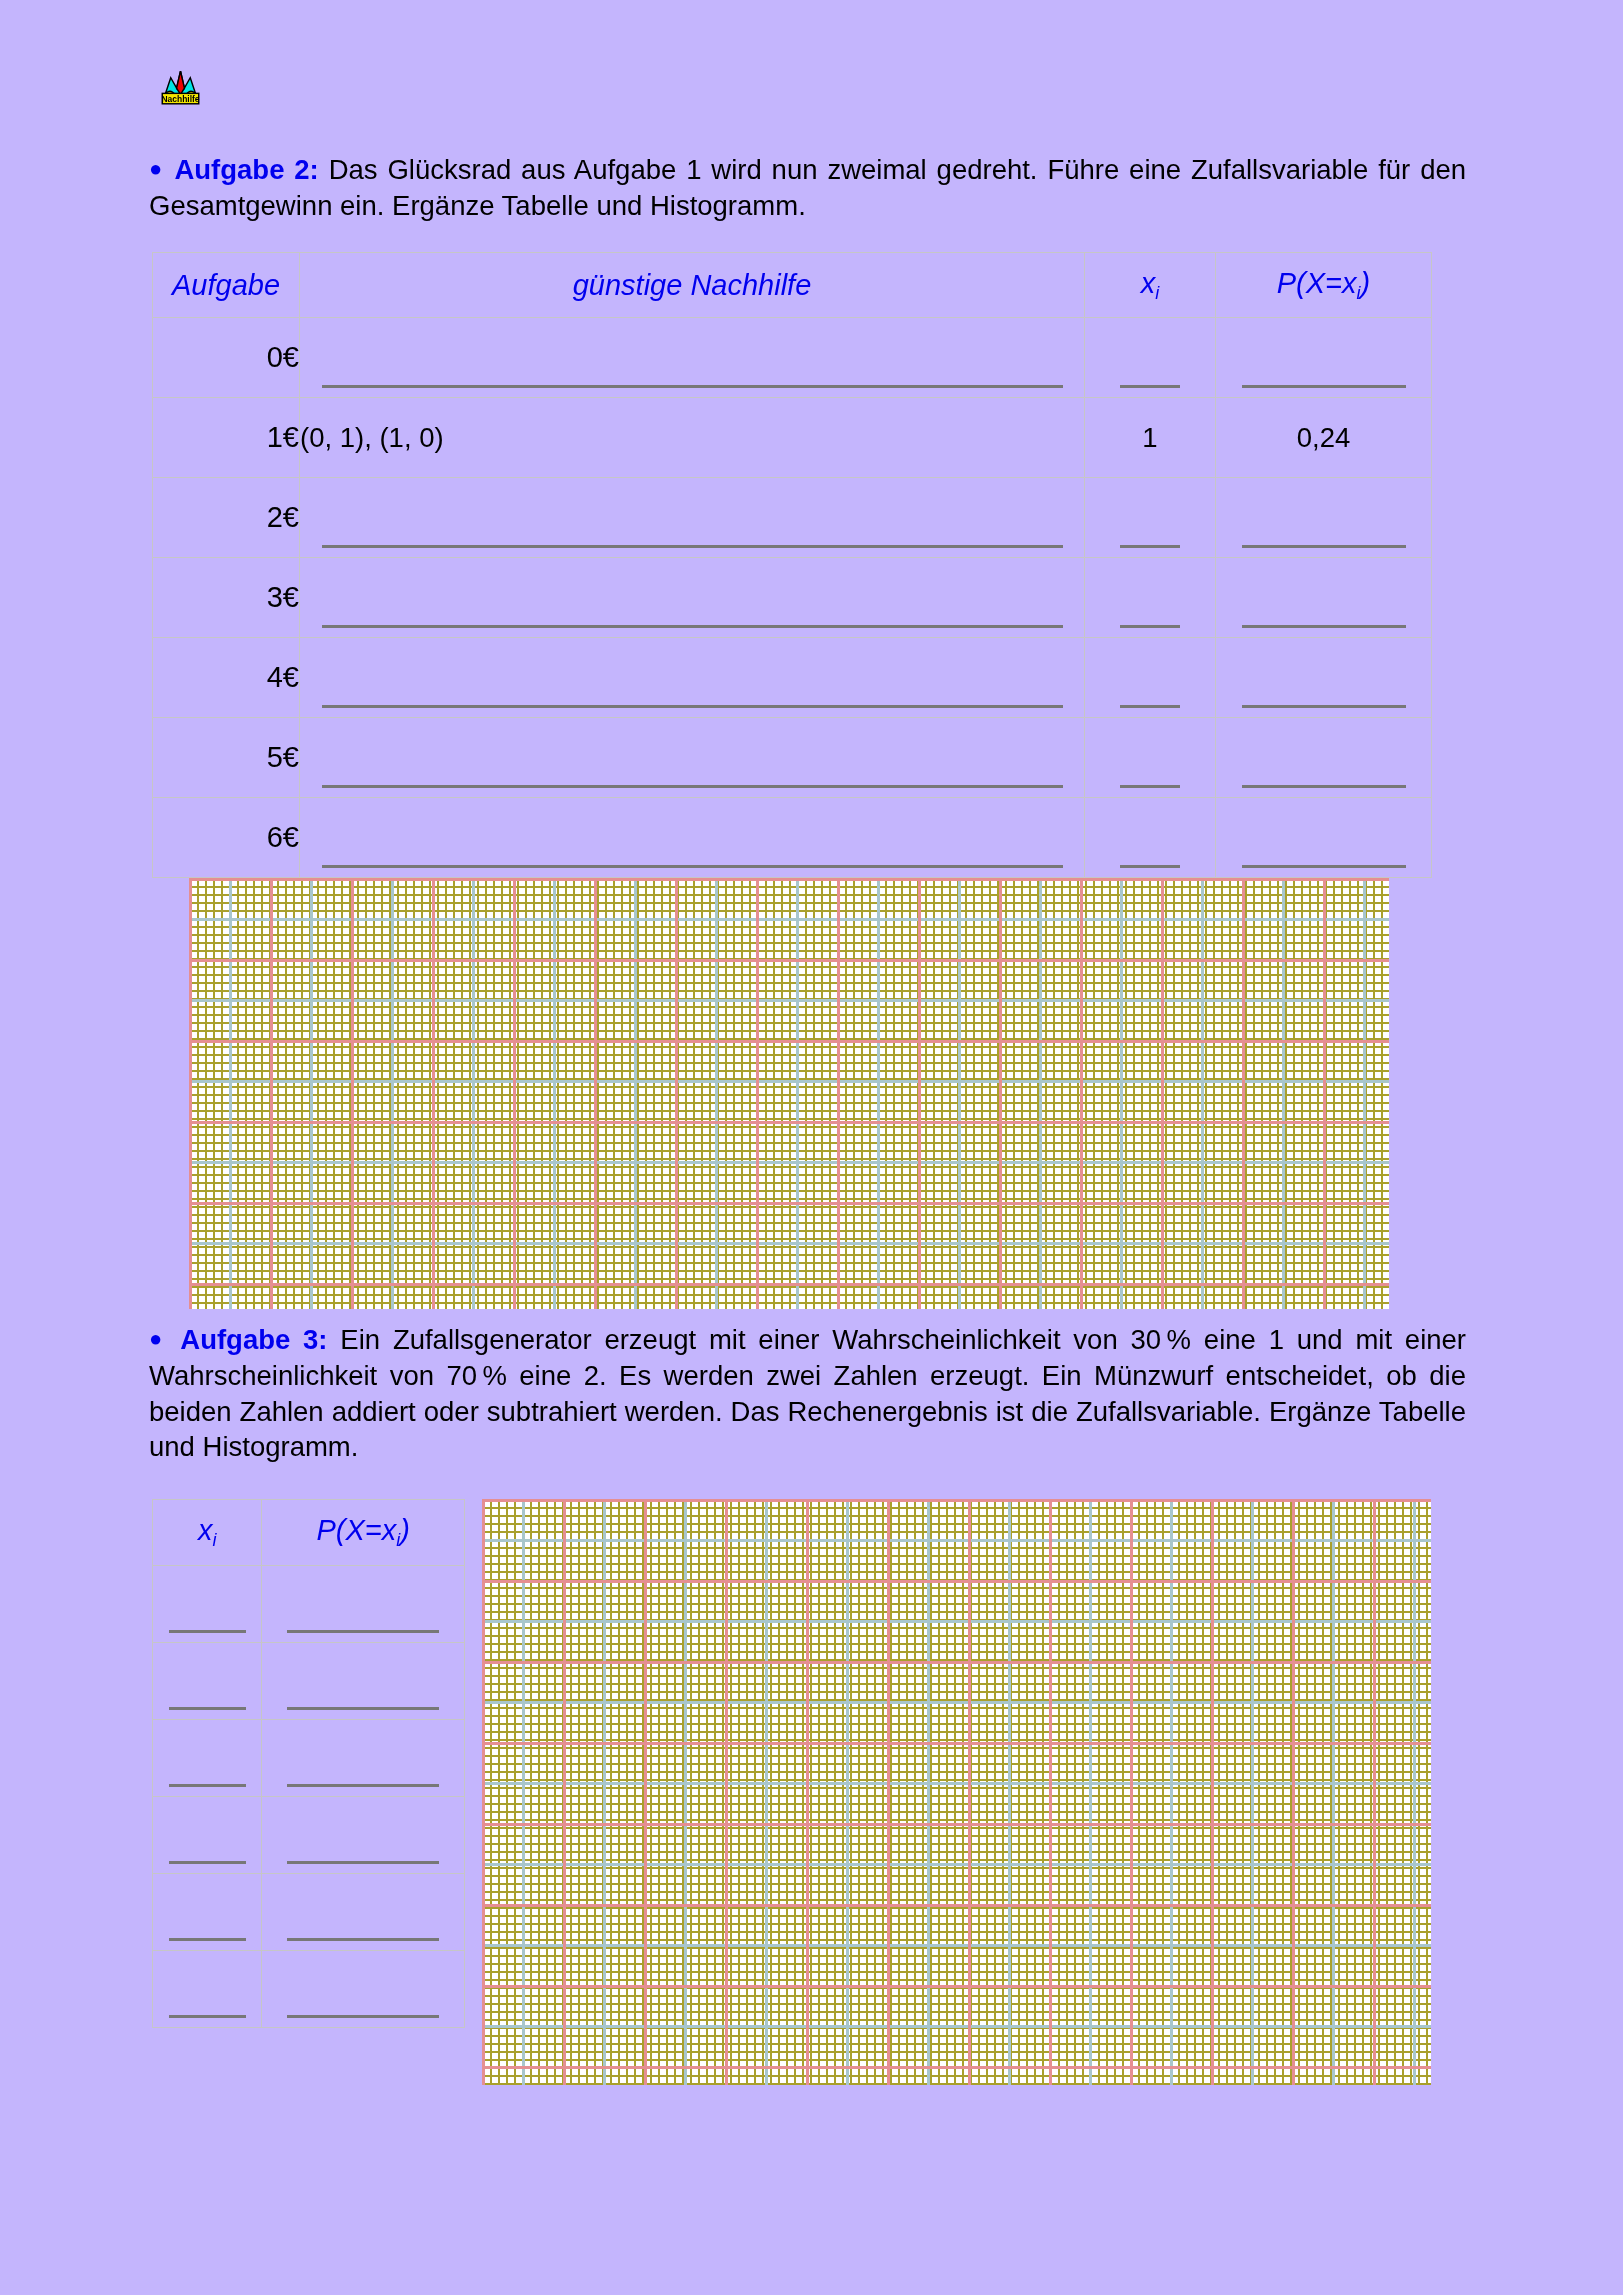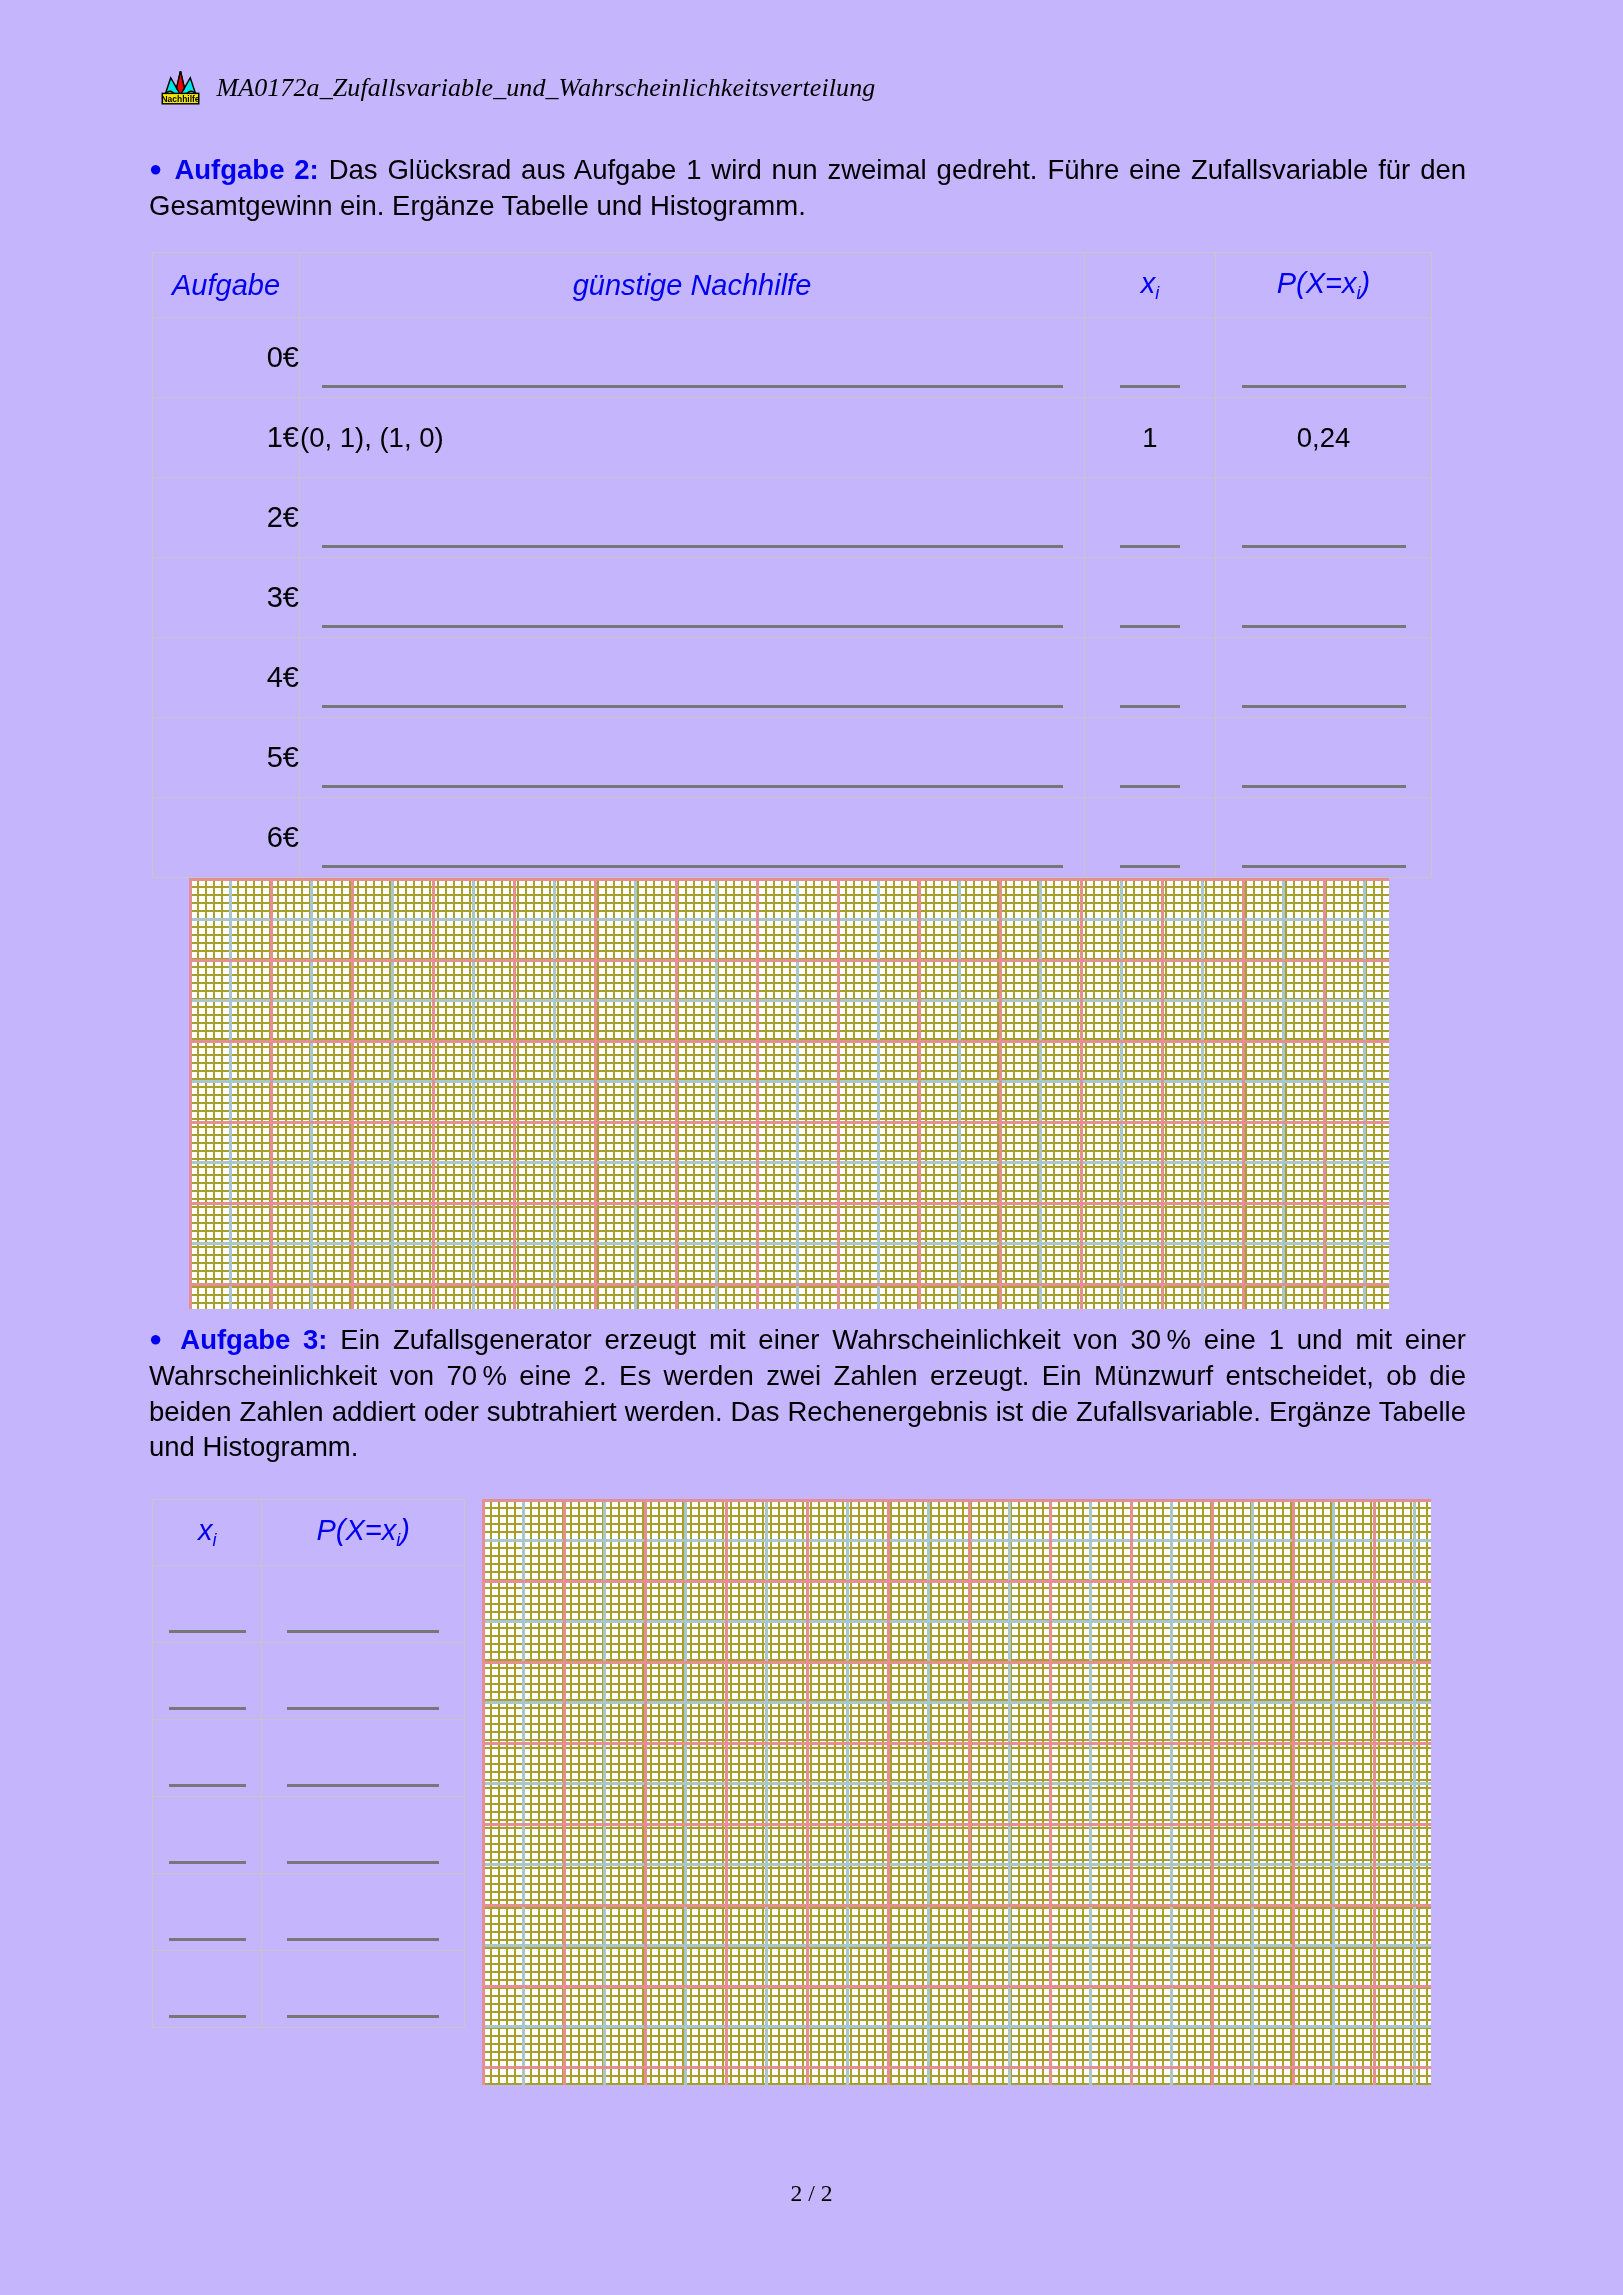--- a/index.html
+++ b/index.html
@@ -221,21 +221,20 @@
   <div class="header">
     <div class="logo">
       <svg width="43" height="43" viewBox="0 0 66 66" xmlns="http://www.w3.org/2000/svg">
         <path d="M6 54 L18 18 L27 34 L33 8 L39 34 L48 18 L60 54 Z" fill="#00E5E5" stroke="#000000" stroke-width="2.2"></path>
         <path d="M33 8 L27 34 L33 44 L39 34 Z" fill="#EE0000" stroke="#000000" stroke-width="2.2"></path>
         <path d="M6 54 C 6 40, 18 34, 24 44 C 27 49, 30 49, 33 44 C 36 49, 39 49, 42 44 C 48 34, 60 40, 60 54 Z" fill="#F5E800" stroke="#000000" stroke-width="2.2"></path>
         <rect x="5" y="42" width="56" height="16" fill="#F5E800" stroke="#000000" stroke-width="2.2"></rect>
         <text x="33" y="55" font-family="Liberation Sans, sans-serif" font-size="13" font-weight="bold" text-anchor="middle" fill="#000000">Nachhilfe</text>
       </svg>
     </div>
-    <div class="doc-title">MA0172a_Zufallsvariable_und_Wahrscheinlichkeitsverteilung</div>
   </div>
 
   <div class="task" id="task2">
     <span class="bullet">●</span><span>&nbsp;</span><span class="lead">Aufgabe 2:</span><span> Das Glücksrad aus Aufgabe 1 wird nun zweimal gedreht. Führe eine Zufallsvariable für den Gesamtgewinn ein. Ergänze Tabelle und Histogramm.</span>
   </div>
 
   <table class="sheet" id="table2">
     <colgroup>
       <col class="col-ereignis">
       <col class="col-guenstig">
@@ -456,18 +455,15 @@
             <div class="blank-wrap">
               <span class="blank p3"></span>
             </div>
           </td>
       </tr>
     </tbody>
   </table>
 
   <div class="graphpaper" id="grid3"></div>
 
-  <div class="footer">
-    <span>2 / 2</span>
-  </div>
 
 </div>
 
 
 </body></html>

